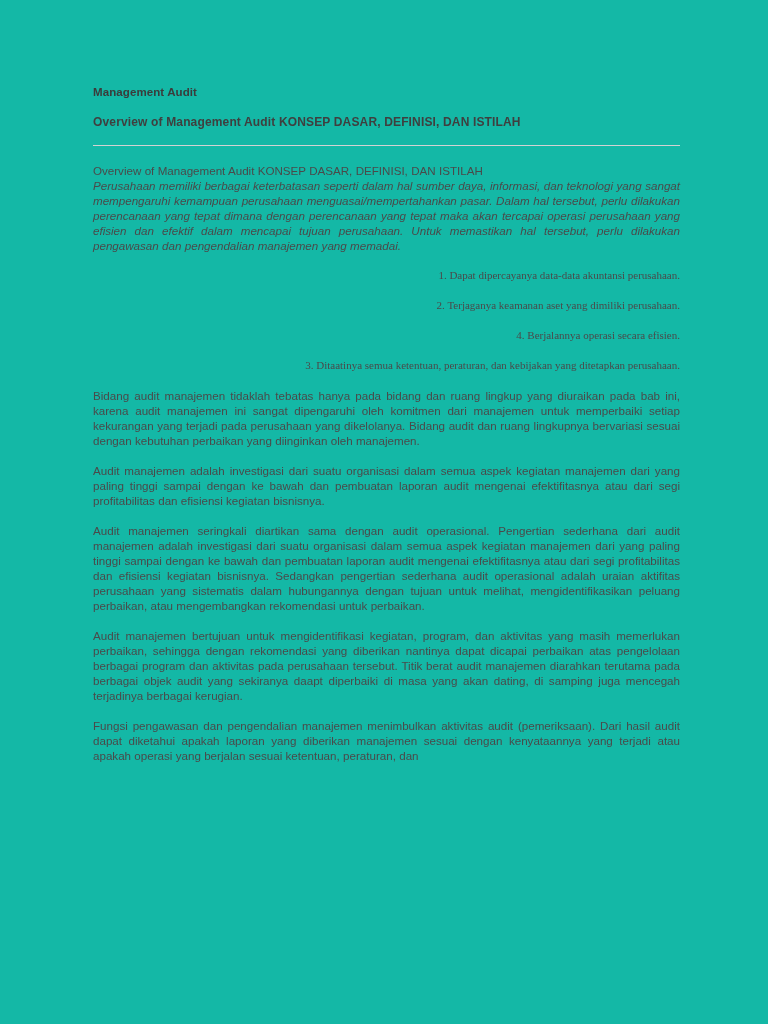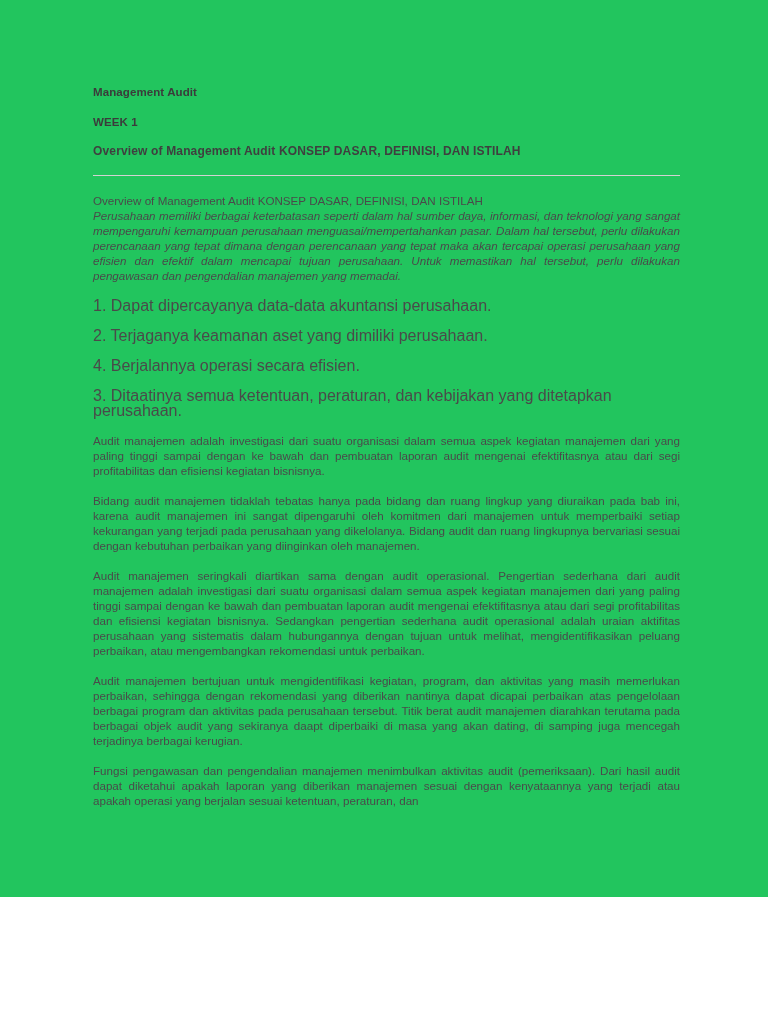--- a/index.html
+++ b/index.html
@@ -9,22 +9,22 @@
   }
   body {
     width: 768px;
     height: 1024px;
     font-family: "Liberation Sans", sans-serif;
     -webkit-font-smoothing: antialiased;
   }
   .page {
     position: relative;
     width: 768px;
-    height: 897px;
-    background: #22c55e;
+    height: 1024px;
+    background: #14b8a6;
     box-sizing: border-box;
     overflow: hidden;
   }
   .content {
     position: absolute;
     left: 93px;
     top: 86px;
     width: 587px;
   }
   .doc-heading {
@@ -58,41 +58,41 @@
     margin: 0 0 15px 0;
     word-spacing: 0.1px;
   }
   p.para.tight {
     margin-bottom: 0;
   }
   p.para.lead {
     text-align: left;
   }
   p.listitem {
-    font-size: 16px;
+    font-size: 11px;
     line-height: 15px;
     color: #4a4a4a;
-    text-align: left;
+    text-align: right;
     margin: 0 0 15px 0;
+    font-family: Liberation Serif, serif;
   }
   .para-group p:last-child {
     margin-bottom: 0;
     font-style: italic;
   }
   .spacer-15 { height: 15px; }
 </style>
 </head>
 <body>
 
 <div class="page">
   <div class="content">
 
     <div class="doc-heading">Management Audit</div>
 
-    <div class="doc-heading">WEEK 1</div>
 
 
     <div class="doc-heading title-wide">Overview of Management Audit KONSEP DASAR, DEFINISI, DAN ISTILAH</div>
 
     <hr class="divider">
 
     <div class="body-block">
 
       <div class="para-group">
         <p class="para lead tight">Overview of Management Audit KONSEP DASAR, DEFINISI, DAN ISTILAH</p>
@@ -100,23 +100,23 @@
       </div>
 
       <div class="spacer-15"></div>
 
 
       <p class="listitem">1. Dapat dipercayanya data-data akuntansi perusahaan.</p>
       <p class="listitem">2. Terjaganya keamanan aset yang dimiliki perusahaan.</p>
       <p class="listitem">4. Berjalannya operasi secara efisien.</p>
       <p class="listitem">3. Ditaatinya semua ketentuan, peraturan, dan kebijakan yang ditetapkan perusahaan.</p>
 
+      <p class="para">Bidang audit manajemen tidaklah tebatas hanya pada bidang dan ruang lingkup yang diuraikan pada bab ini, karena audit manajemen ini sangat dipengaruhi oleh komitmen dari manajemen untuk memperbaiki setiap kekurangan yang terjadi pada perusahaan yang dikelolanya. Bidang audit dan ruang lingkupnya bervariasi sesuai dengan kebutuhan perbaikan yang diinginkan oleh manajemen.</p>
+
       <p class="para">Audit manajemen adalah investigasi dari suatu organisasi dalam semua aspek kegiatan manajemen dari yang paling tinggi sampai dengan ke bawah dan pembuatan laporan audit mengenai efektifitasnya atau dari segi profitabilitas dan efisiensi kegiatan bisnisnya.</p>
-
-      <p class="para">Bidang audit manajemen tidaklah tebatas hanya pada bidang dan ruang lingkup yang diuraikan pada bab ini, karena audit manajemen ini sangat dipengaruhi oleh komitmen dari manajemen untuk memperbaiki setiap kekurangan yang terjadi pada perusahaan yang dikelolanya. Bidang audit dan ruang lingkupnya bervariasi sesuai dengan kebutuhan perbaikan yang diinginkan oleh manajemen.</p>
 
       <p class="para">Audit manajemen seringkali diartikan sama dengan audit operasional. Pengertian sederhana dari audit manajemen adalah investigasi dari suatu organisasi dalam semua aspek kegiatan manajemen dari yang paling tinggi sampai dengan ke bawah dan pembuatan laporan audit mengenai efektifitasnya atau dari segi profitabilitas dan efisiensi kegiatan bisnisnya. Sedangkan pengertian sederhana audit operasional adalah uraian aktifitas perusahaan yang sistematis dalam hubungannya dengan tujuan untuk melihat, mengidentifikasikan peluang perbaikan, atau mengembangkan rekomendasi untuk perbaikan.</p>
 
       <p class="para">Audit manajemen bertujuan untuk mengidentifikasi kegiatan, program, dan aktivitas yang masih memerlukan perbaikan, sehingga dengan rekomendasi yang diberikan nantinya dapat dicapai perbaikan atas pengelolaan berbagai program dan aktivitas pada perusahaan tersebut. Titik berat audit manajemen diarahkan terutama pada berbagai objek audit yang sekiranya daapt diperbaiki di masa yang akan dating, di samping juga mencegah terjadinya berbagai kerugian.</p>
 
       <p class="para">Fungsi pengawasan dan pengendalian manajemen menimbulkan aktivitas audit (pemeriksaan). Dari hasil audit dapat diketahui apakah laporan yang diberikan manajemen sesuai dengan kenyataannya yang terjadi atau apakah operasi yang berjalan sesuai ketentuan, peraturan, dan</p>
 
     </div>
   </div>
 </div>

